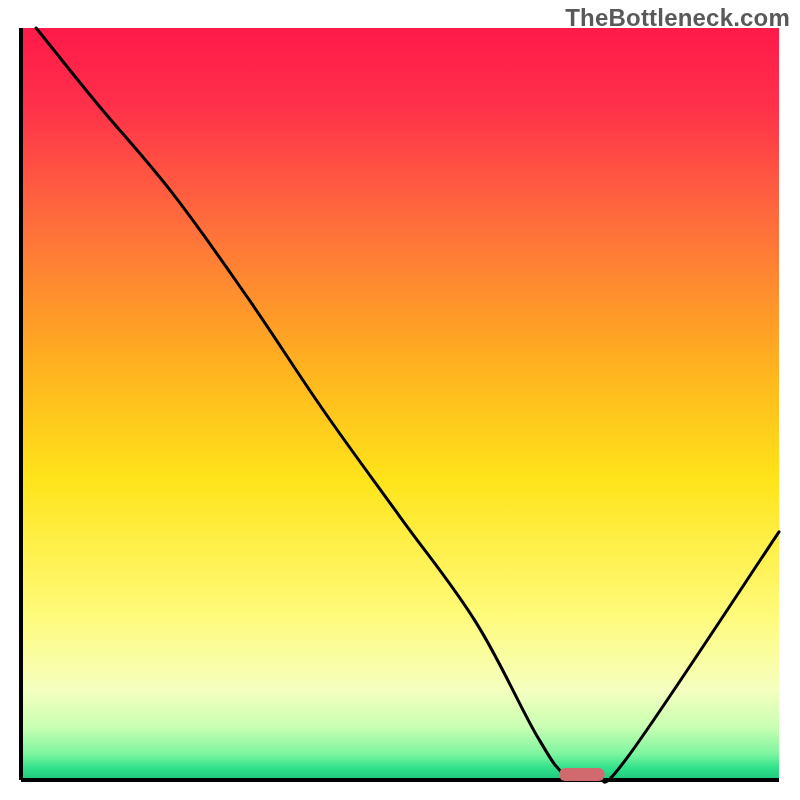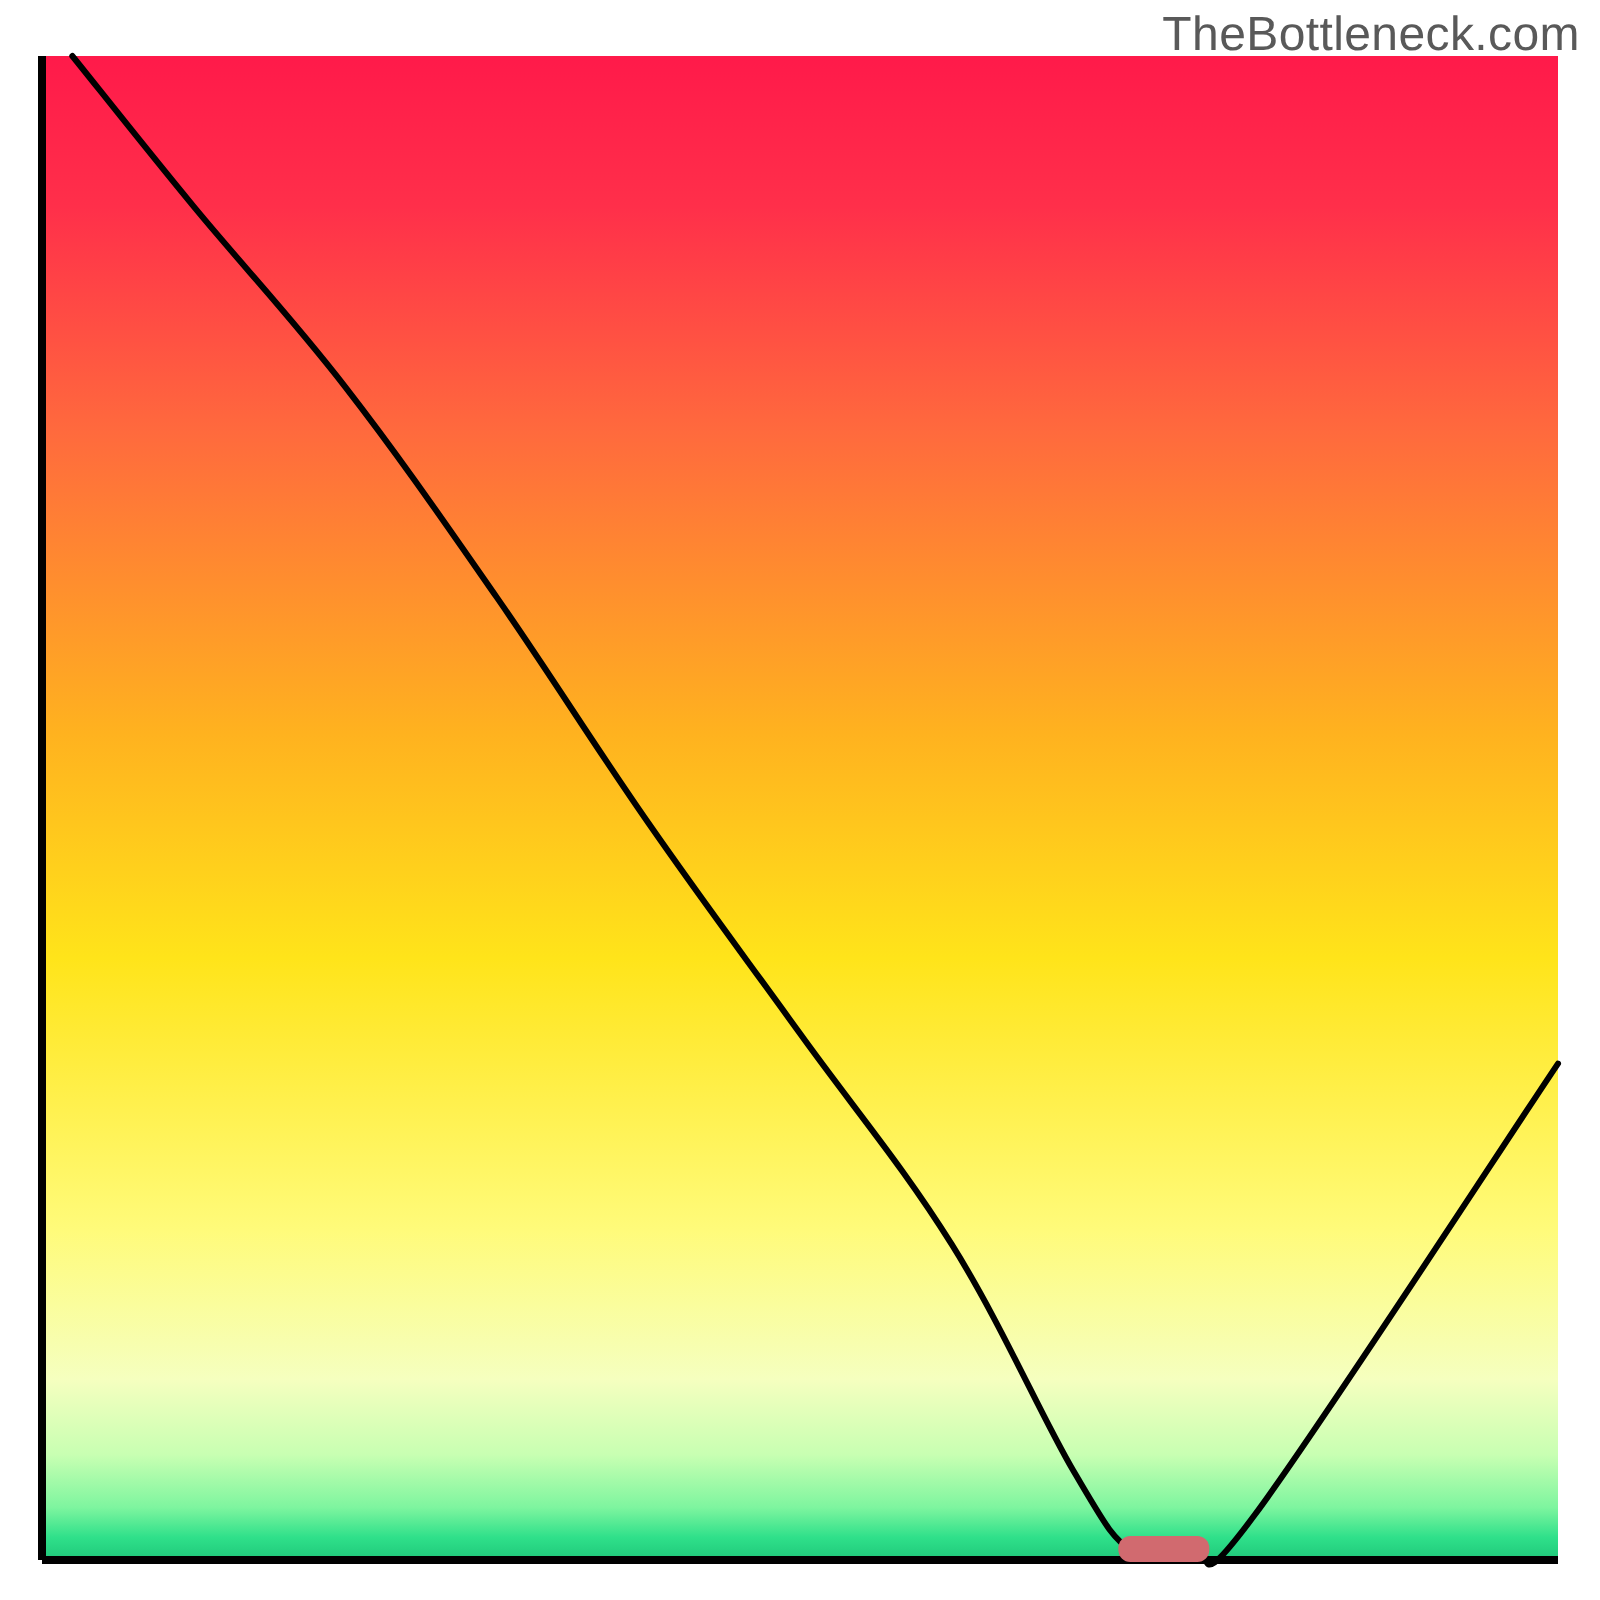--- a/index.html
+++ b/index.html
@@ -14,21 +14,21 @@
     position: relative;
     width: 800px;
     height: 800px;
   }
   .watermark {
     position: absolute;
     top: 4px;
     right: 10px;
     color: #595959;
     font-size: 24px;
-    font-weight: 400;
+    font-weight: 700;
     letter-spacing: 0.2px;
     z-index: 10;
   }
   svg {
     display: block;
   }
 </style>
 </head>
 <body>
 

